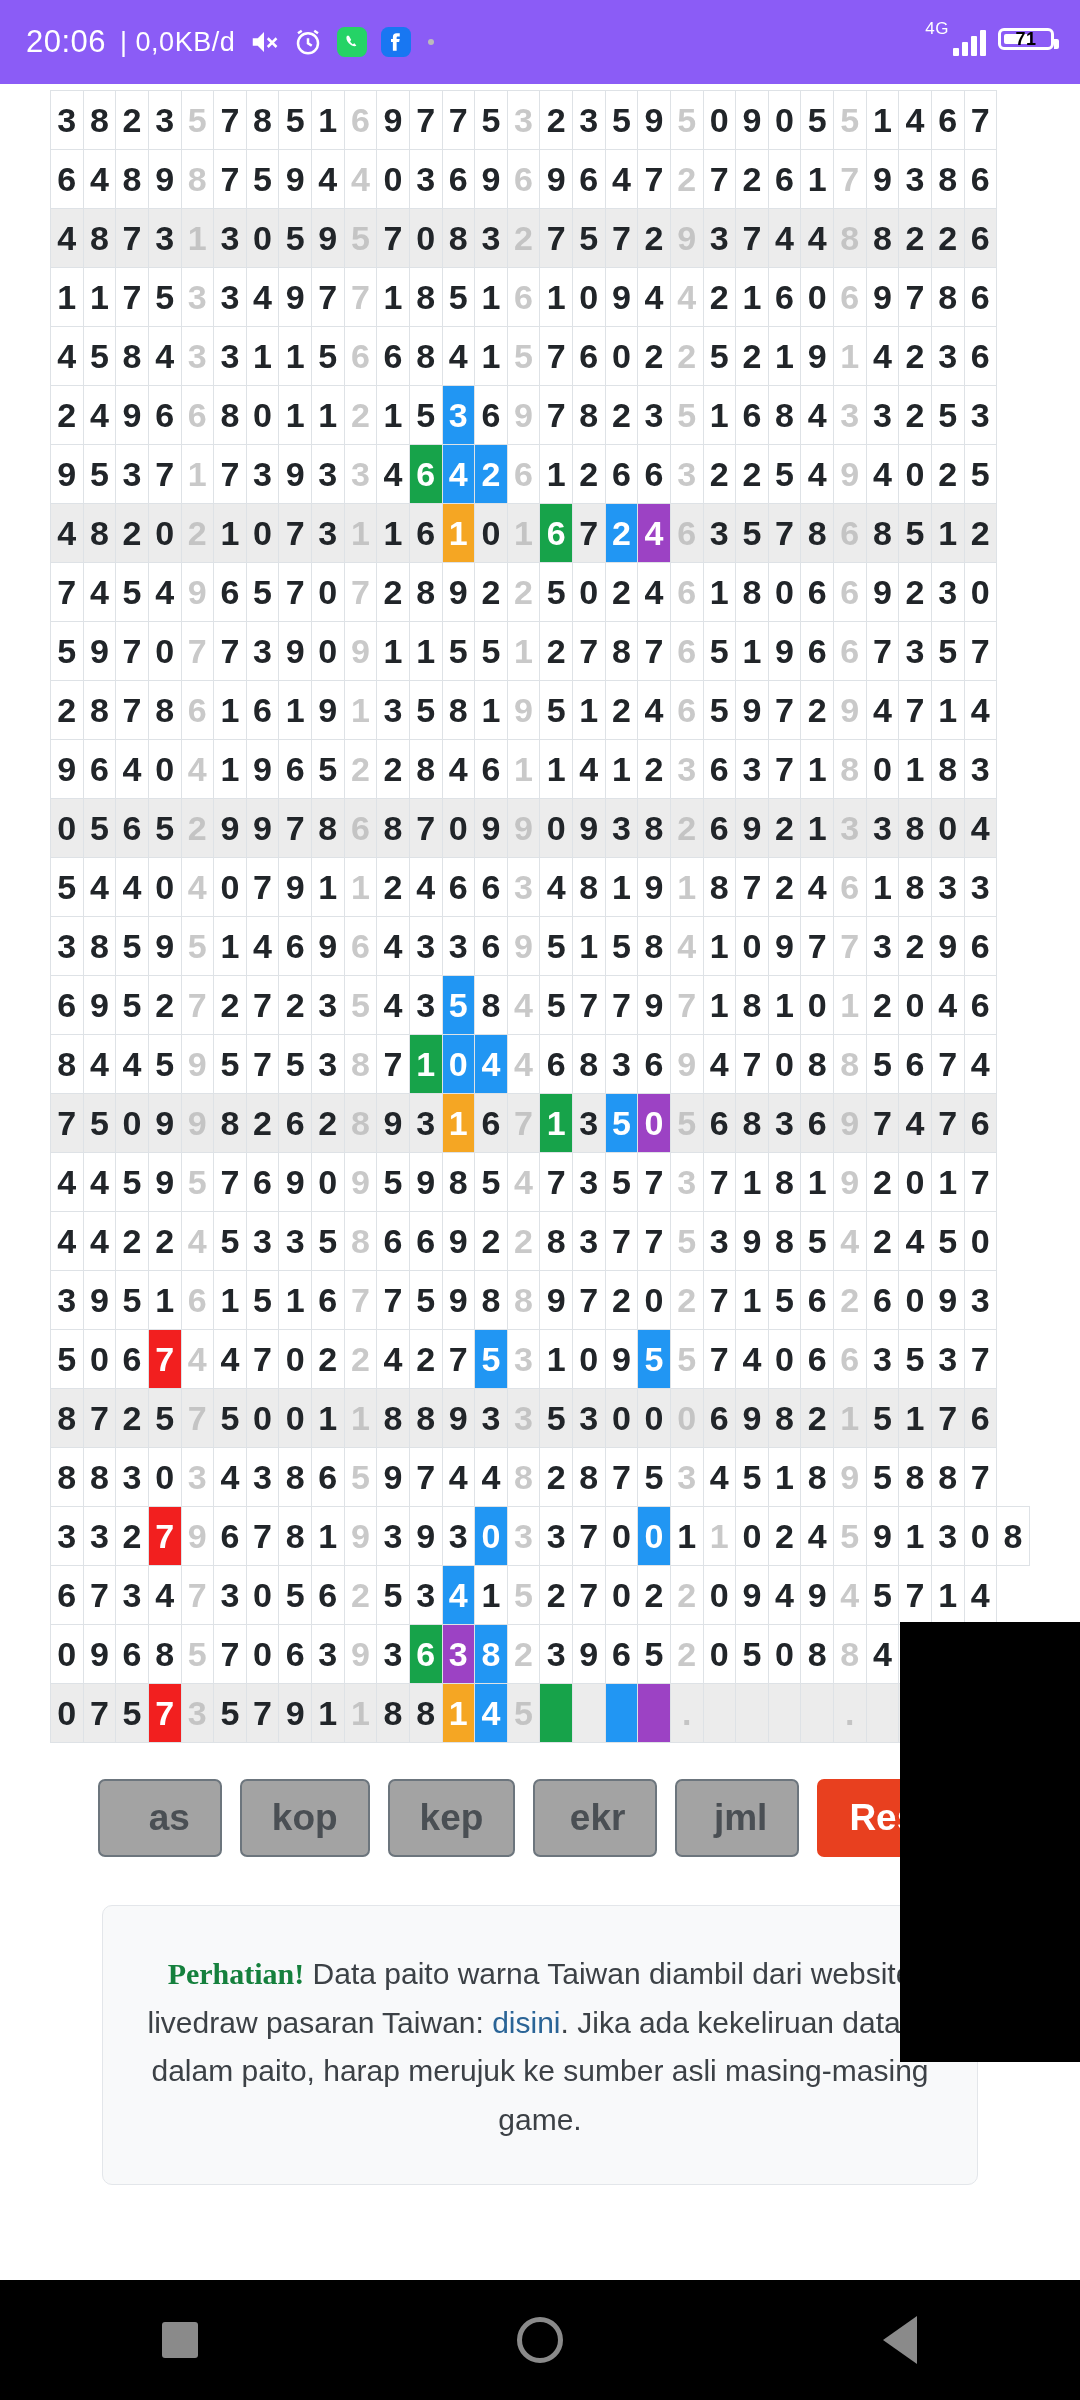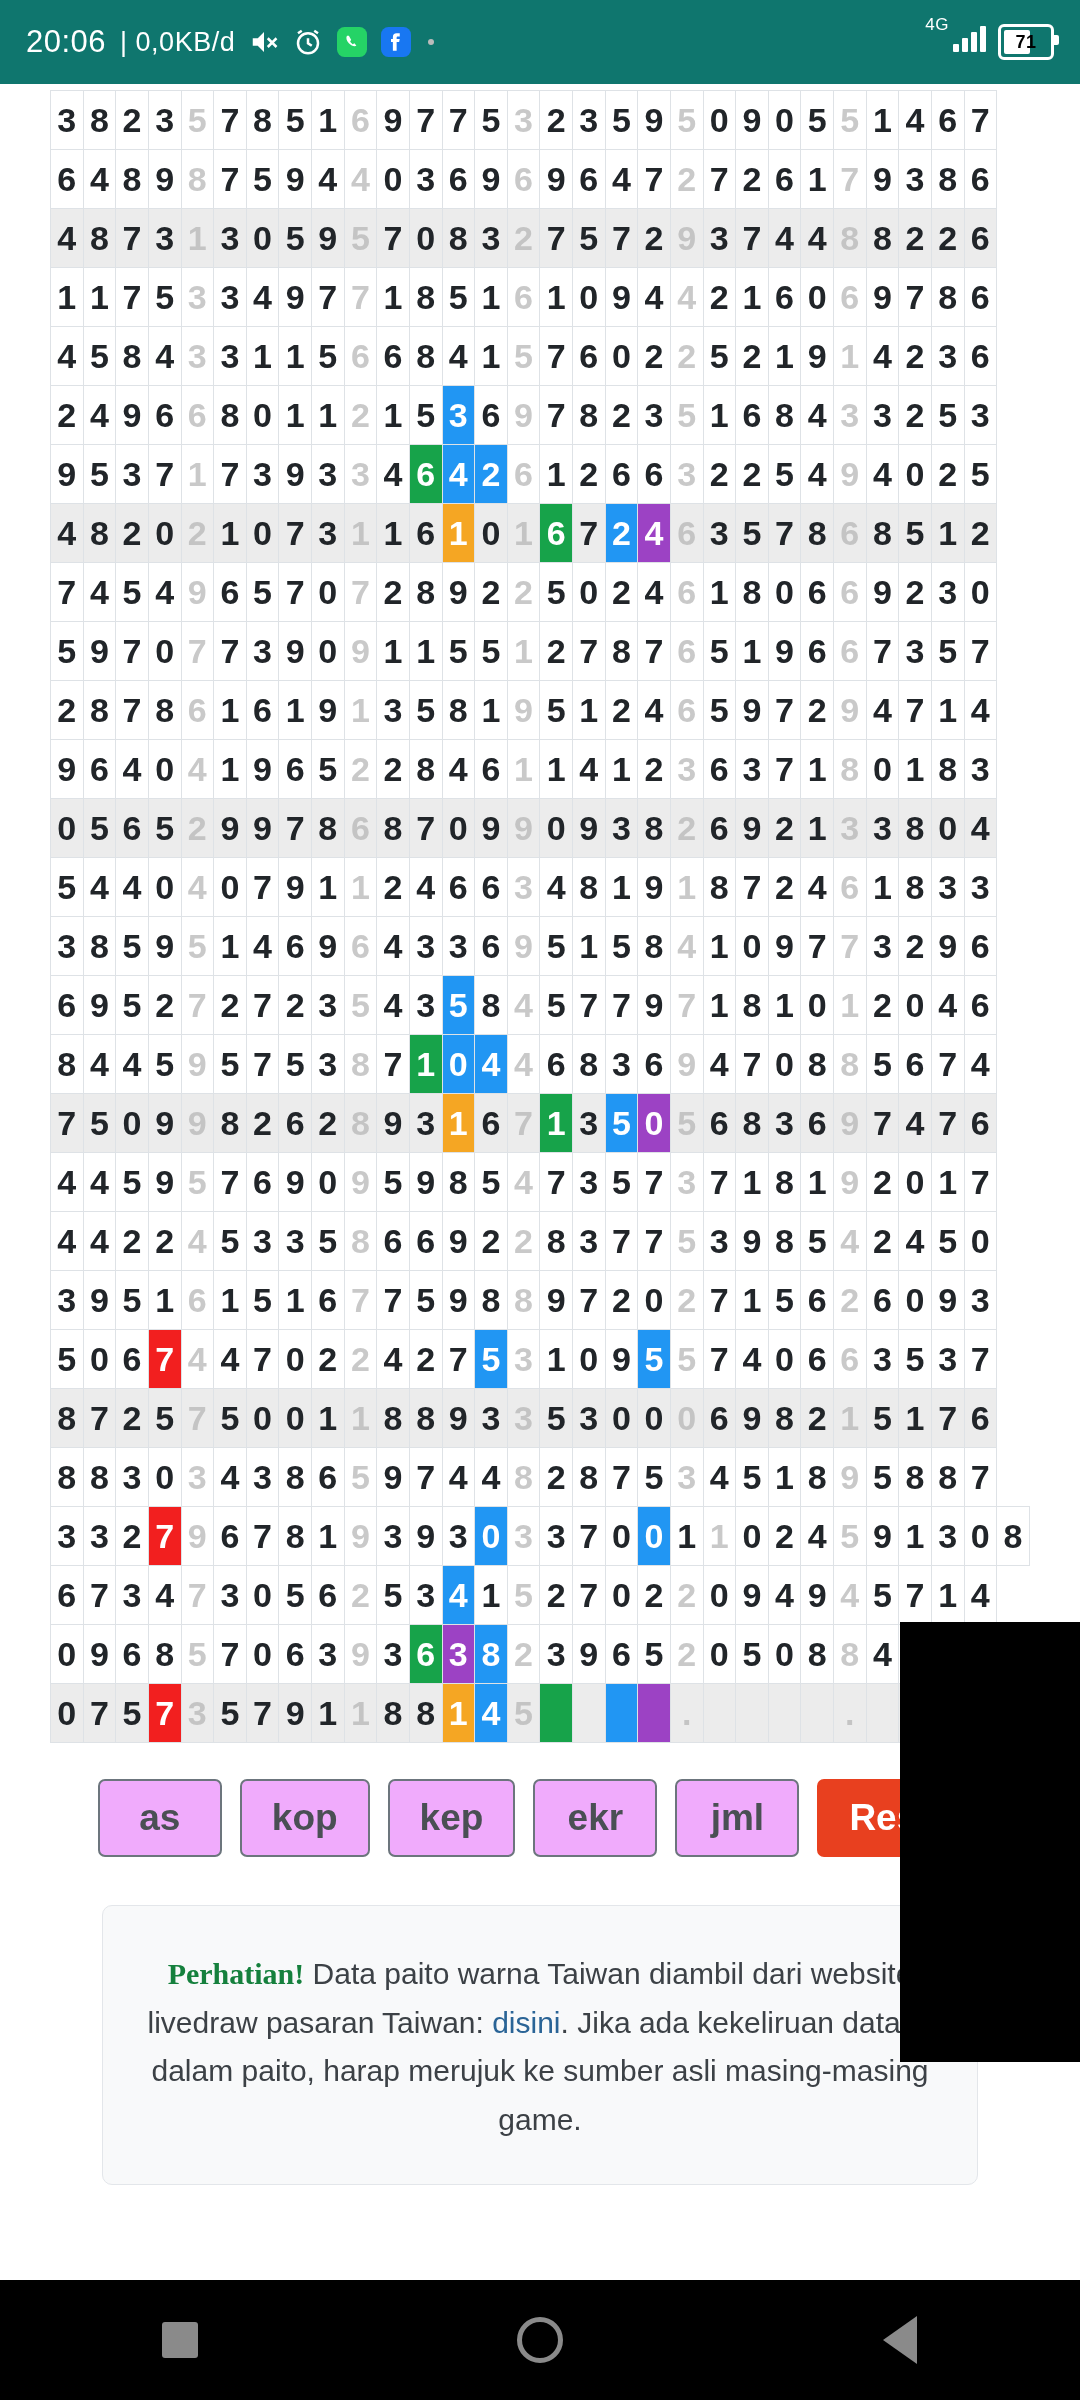--- a/index.html
+++ b/index.html
@@ -7,40 +7,40 @@
     width: 1080px;
     height: 2400px;
     background: #000;
     font-family: "Liberation Sans", sans-serif;
     overflow: hidden;
   }
 
   
   #status-bar {
     height: 84px;
-    background: #0f766e;
+    background: #8b5cf6;
     color: #fff;
     display: flex;
     align-items: center;
     padding: 0 26px;
     font-size: 30px;
     letter-spacing: .5px;
   }
   #status-left { display: flex; align-items: center; gap: 14px; }
   #status-left .clock { font-size: 31px; font-weight: 400; }
   #status-left .net { font-size: 27px; }
   .sicon { display: inline-flex; align-items: center; justify-content: center; }
   .sicon svg { display: block; }
   #status-spacer { flex: 1; }
   #status-right { display: flex; gap: 12px; }
   .sig-label { font-size: 17px; position: relative; top: -9px; margin-right: -8px; }
   .bars { display: flex; align-items: flex-end; gap: 3px; height: 28px; }
   .bars i { display: block; width: 6px; background: #fff; border-radius: 1px; }
   .battery {
-    width: 56px; height: 36px; border: 3px solid #fff; border-radius: 6px;
+    width: 56px; height: 22px; border: 3px solid #fff; border-radius: 6px;
     position: relative; display: flex; align-items: center; padding: 3px;
   }
   .battery::after {
     content: ""; position: absolute; right: -8px; top: 8px;
     width: 5px; height: 10px; background: #fff; border-radius: 0 2px 2px 0;
   }
   .battery .fill { height: 100%; background: #fff; border-radius: 2px; width: 60%; }
   .battery .pct { position: absolute; inset: 0; display: flex; align-items: center;
     justify-content: center; font-size: 18px; color: #000; font-weight: bold; }
 
@@ -98,23 +98,24 @@
   .btn {
     font-size: 37px;
     font-weight: bold;
     padding: 16px 30px;
     border-radius: 7px;
     min-width: 124px;
     text-align: center;
     cursor: pointer;
   }
   .btn-sec {
-    background: #f0abfc;
+    background: #a3a3a3;
     border: 2px solid #6c757d;
     color: #4a4f54;
+    text-align: right;
   }
   .btn-reset {
     background: #e8401f;
     border: 2px solid #e8401f;
     color: #fff;
     min-width: 140px;
   }
 
   
   #notice-card {

